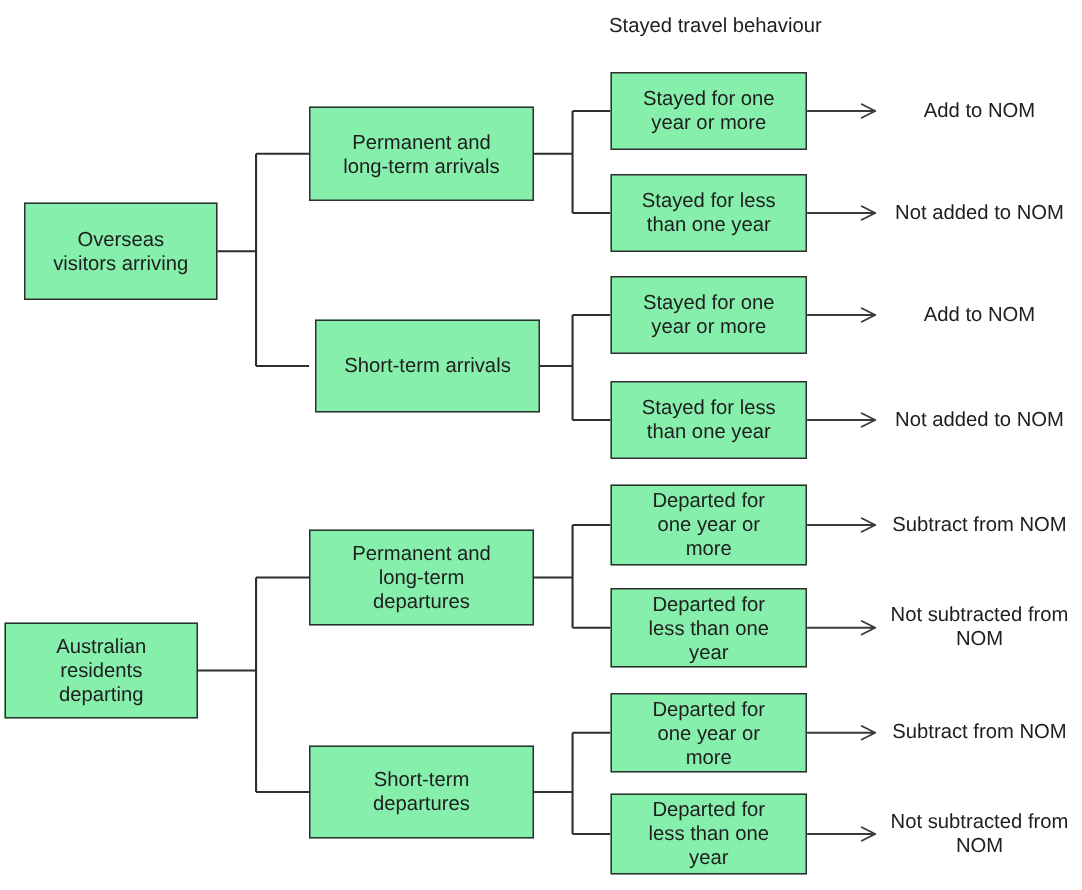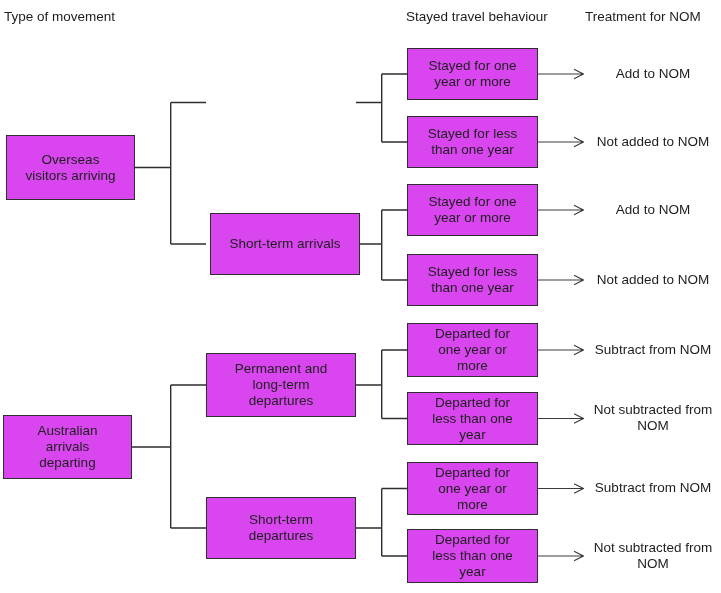--- a/index.html
+++ b/index.html
@@ -30,21 +30,21 @@
     color: #1e1e1e;
   }
   .node {
     position: absolute;
     box-sizing: border-box;
     display: flex;
     align-items: center;
     justify-content: center;
     text-align: center;
     border: 1.4px solid #2e2e2e;
-    background: #d946ef;
+    background: #86efac;
     font-size: 13.5px;
     line-height: 16px;
     padding: 0 14px;
   }
   .treat {
     position: absolute;
     left: 587px;
     width: 132px;
     height: 40px;
     display: flex;
@@ -80,27 +80,26 @@
       <path d="M538.5,142 H583.5 M574.5,137.5 L583.5,142 L574.5,146.5"></path>
       <path d="M538.5,210 H583.5 M574.5,205.5 L583.5,210 L574.5,214.5"></path>
       <path d="M538.5,280 H583.5 M574.5,275.5 L583.5,280 L574.5,284.5"></path>
       <path d="M538.5,350 H583.5 M574.5,345.5 L583.5,350 L574.5,354.5"></path>
       <path d="M538.5,418.5 H583.5 M574.5,414 L583.5,418.5 L574.5,423"></path>
       <path d="M538.5,488.5 H583.5 M574.5,484 L583.5,488.5 L574.5,493"></path>
       <path d="M538.5,556 H583.5 M574.5,551.5 L583.5,556 L574.5,560.5"></path>
     </g>
   </svg>
 
-  <div class="hdr" style="left:4px">Type of movement</div>
   <div class="hdr" style="left:406px">Stayed travel behaviour</div>
-  <div class="hdr" style="left:585px">Treatment for NOM</div>
 
-  <div class="node" style="left:6px;top:135px;width:129px;height:65px">Overseas visitors arriving</div>
-  <div class="node" style="left:3px;top:415px;width:129px;height:64px">Australian arrivals departing</div>
+  <div class="node" style="left:16px;top:135px;width:129px;height:65px">Overseas visitors arriving</div>
+  <div class="node" style="left:3px;top:415px;width:129px;height:64px">Australian residents departing</div>
 
+  <div class="node" style="left:206px;top:71px;width:150px;height:63px">Permanent and long-term arrivals</div>
   <div class="node" style="left:210px;top:213px;width:150px;height:62px">Short-term arrivals</div>
   <div class="node" style="left:206px;top:353px;width:150px;height:64px">Permanent and long-term departures</div>
   <div class="node" style="left:206px;top:497px;width:150px;height:62px">Short-term departures</div>
 
   <div class="node" style="left:407px;top:48px;width:131px;height:52px">Stayed for one year or more</div>
   <div class="node" style="left:407px;top:116px;width:131px;height:52px">Stayed for less than one year</div>
   <div class="node" style="left:407px;top:184px;width:131px;height:52px">Stayed for one year or more</div>
   <div class="node" style="left:407px;top:254px;width:131px;height:52px">Stayed for less than one year</div>
   <div class="node" style="left:407px;top:323px;width:131px;height:54px">Departed for one year or more</div>
   <div class="node" style="left:407px;top:392px;width:131px;height:53px">Departed for less than one year</div>

